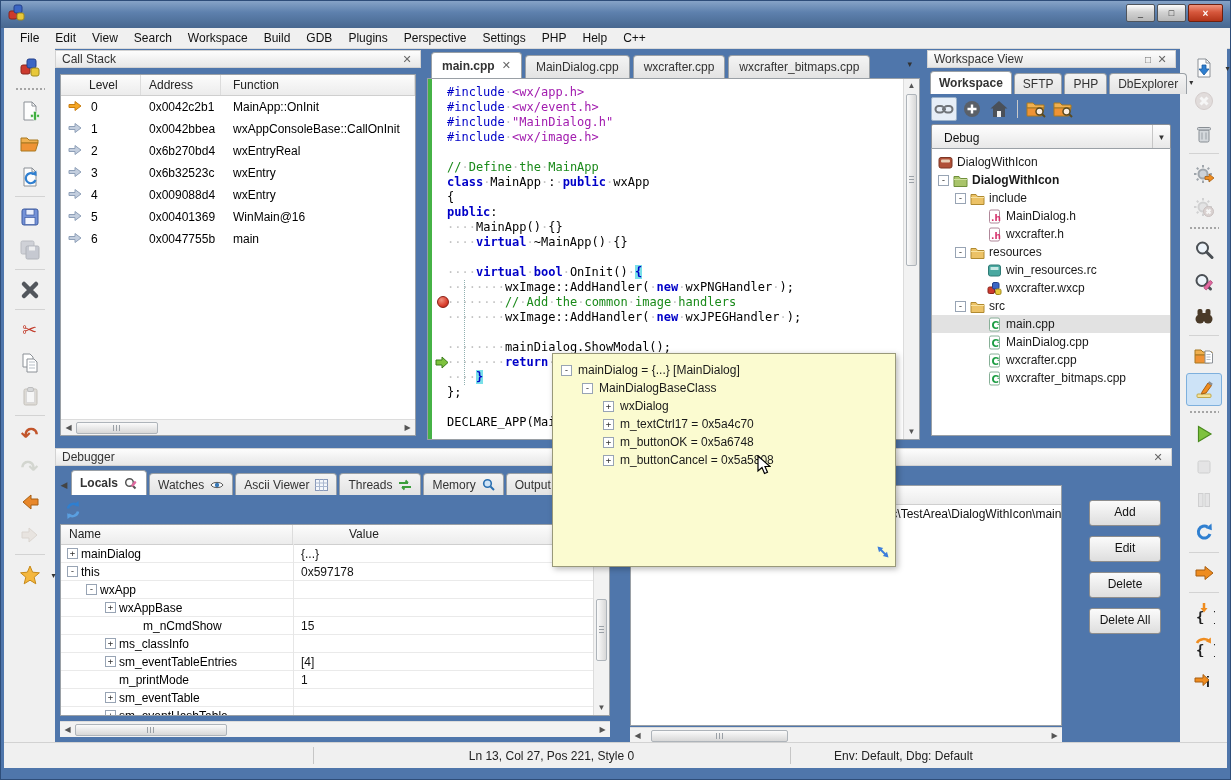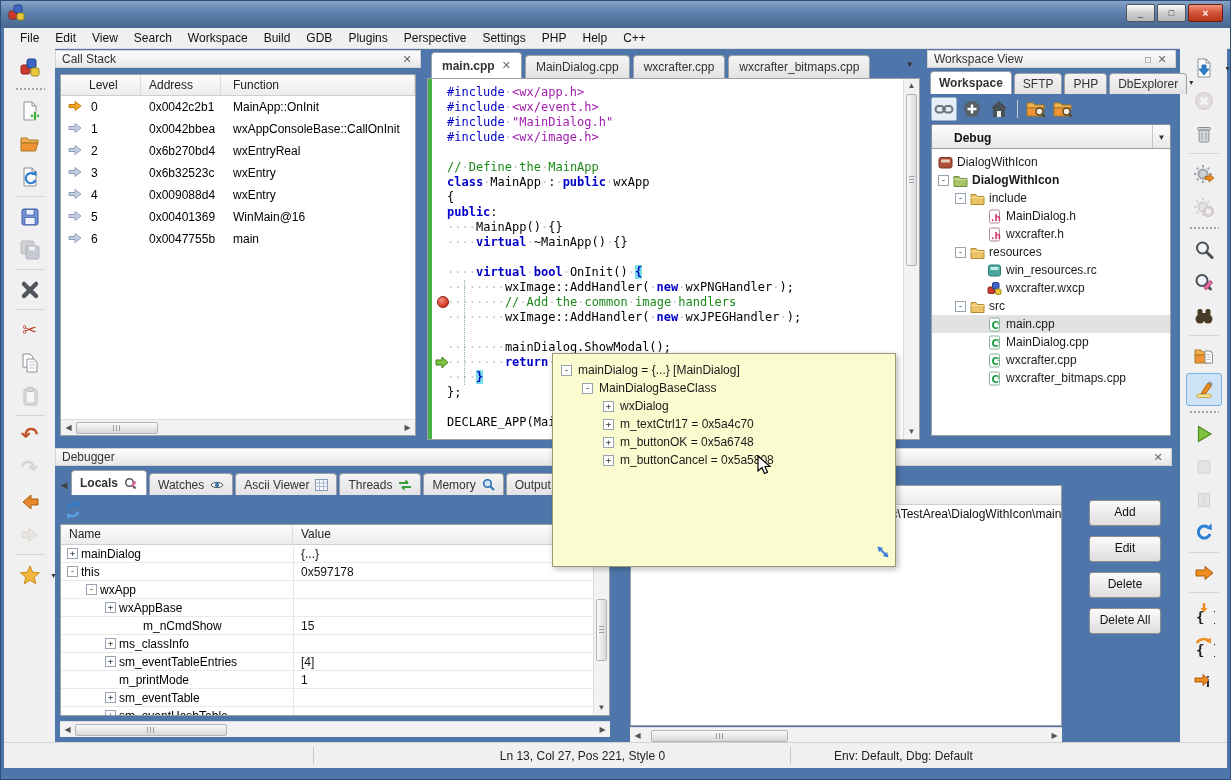--- a/index.html
+++ b/index.html
@@ -73,39 +73,39 @@
   
   .wsv{position:absolute;left:927px;top:50px;width:249px;height:388px;}
   .wtabs{position:absolute;left:0;top:20px;right:0;height:24px;display:flex;align-items:flex-end;padding-left:3px;}
   .wtab{height:20px;padding:0 8px;background:linear-gradient(#f4f4f4,#e3e3e3);border:1px solid #9aa0a6;border-bottom:none;border-radius:4px 4px 0 0;margin-right:2px;display:flex;align-items:center;color:#333;}
   .wtab.active{background:#fff;font-weight:bold;height:22px;}
   .wtab-dd{margin-left:auto;margin-right:5px;font-size:8px;color:#333;align-self:center;}
   .ws-tb{position:absolute;left:4px;top:46px;height:26px;display:flex;align-items:center;gap:3px;}
   .ws-tbtn{width:24px;height:22px;display:flex;align-items:center;justify-content:center;border-radius:2px;}
   .ws-tbtn.pressed{border:1px solid #9ab0c8;background:#e6eef7;}
   .ws-tsep{width:1px;height:18px;background:#c9c9c9;margin:0 3px;}
-  .combo{position:absolute;left:4px;top:74px;right:5px;height:27px;border:1px solid #8a9098;border-radius:2px;background:linear-gradient(#fefefe,#e6e6e6);display:flex;align-items:center;padding-left:22px;box-sizing:border-box;color:#111;font-weight:bold;}
+  .combo{position:absolute;left:4px;top:74px;right:5px;height:27px;border:1px solid #8a9098;border-radius:2px;background:linear-gradient(#fefefe,#e6e6e6);display:flex;align-items:center;padding-left:12px;box-sizing:border-box;color:#111;}
   .combo .ca{margin-left:auto;width:17px;height:100%;border-left:1px solid #c6c6c6;display:flex;align-items:center;justify-content:center;font-size:8px;color:#333;}
   .tree{position:absolute;left:4px;top:98px;right:5px;bottom:2px;background:#fff;border:1px solid #9aa0a6;padding-top:4px;overflow:hidden;}
   .trow{height:18px;display:flex;align-items:center;gap:4px;padding-left:6px;}
   .trow.selected{background:#e2e2e2;}
   .trow .lbl{color:#1a1a1a;white-space:nowrap;}
   .trow.bold .lbl{font-weight:bold;}
   .xp{width:11px;height:11px;min-width:11px;border:1px solid #98a4b4;background:#fff;font:9px/9px "DejaVu Sans Mono",monospace;text-align:center;color:#333;box-sizing:border-box;}
   .xp-spacer{width:11px;min-width:11px;}
   
   .bcap{position:absolute;left:55px;top:448px;width:1117px;}
   .dbg{position:absolute;left:55px;top:466px;width:560px;height:276px;}
   .dtabs{position:absolute;left:2px;top:3px;height:26px;display:flex;align-items:flex-end;}
   .dnav{width:14px;height:20px;display:flex;align-items:center;justify-content:center;color:#444;font-size:9px;}
   .dtab{height:21px;display:flex;align-items:center;gap:6px;padding:0 8px;background:linear-gradient(#f4f4f4,#e3e3e3);border:1px solid #9aa0a6;border-bottom:none;border-radius:4px 4px 0 0;margin-right:2px;color:#333;}
   .dtab.active{background:#fff;font-weight:bold;height:24px;}
   .dtb{position:absolute;left:6px;top:33px;height:22px;display:flex;align-items:center;}
   .loc{position:absolute;left:5px;top:58px;width:550px;height:192px;background:#fff;border:1px solid #9aa0a6;box-sizing:border-box;overflow:hidden;}
-  .loc-head{height:19px;display:flex;background:linear-gradient(#fcfcfc,#ececec);border-bottom:1px solid #cfcfcf;}
+  .loc-head{height:19px;display:flex;background:linear-gradient(#fcfcfc,#ececec);border-bottom:1px solid #cfcfcf;gap:48px;}
   .loc-head span{line-height:19px;padding-left:8px;color:#222;}
   .lh-name{width:232px;border-right:1px solid #dcdcdc;box-sizing:border-box;}
   .loc-vline{position:absolute;left:232px;top:19px;bottom:0;width:1px;background:#e6e6e6;}
   .loc-row{height:17px;display:flex;align-items:center;border-bottom:1px solid #eaeaea;}
   .lr-name{width:232px;display:flex;align-items:center;gap:3px;overflow:hidden;box-sizing:border-box;}
   .lr-val{flex:1;padding-left:8px;color:#111;}
   .dbg-hsb{position:absolute;left:5px;width:550px;bottom:5px;}
   
   .bp{position:absolute;left:620px;top:466px;width:552px;height:276px;}
   .bp-list{position:absolute;left:10px;top:19px;width:432px;height:241px;background:#fff;border:1px solid #9aa0a6;overflow:hidden;box-sizing:border-box;}
@@ -915,21 +915,21 @@
         <span class="btn" style="top:34px">Add</span>
         <span class="btn" style="top:70px">Edit</span>
         <span class="btn" style="top:106px">Delete</span>
         <span class="btn" style="top:142px">Delete All</span>
       </div>
   </div>
 
   <div class="statusbar">
     <span class="sdiv" style="left:309px;"></span>
     <span class="sdiv" style="left:786px;"></span>
-    <span class="scell" style="left:309px;width:477px;justify-content:center;margin-left:31px;">Ln 13,  Col 27,  Pos 221, Style 0</span>
+    <span class="scell" style="left:309px;width:477px;justify-content:center;">Ln 13,  Col 27,  Pos 221, Style 0</span>
     <span class="scell" style="left:830px;">Env: Default, Dbg: Default</span>
   </div>
 
   <div class="dtip" id="dtip">
       <div class="dtip-row" style="margin-left:0px">
         <span class="xp">-</span>
         <span>mainDialog = {...} [MainDialog]</span>
       </div>
       <div class="dtip-row" style="margin-left:21px">
         <span class="xp">-</span>

